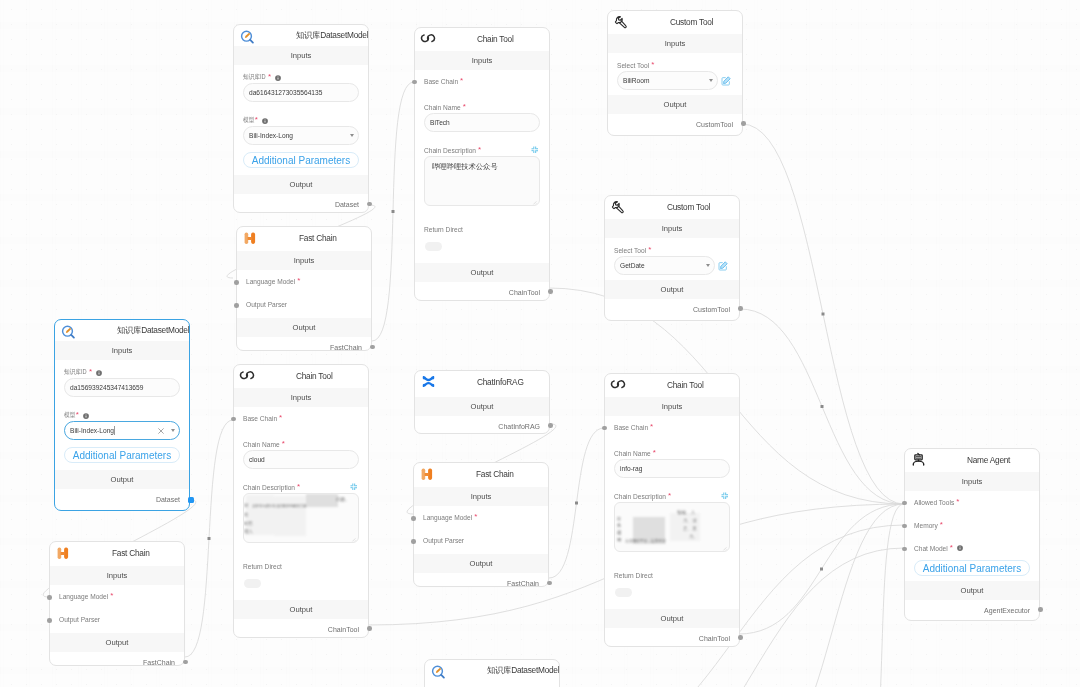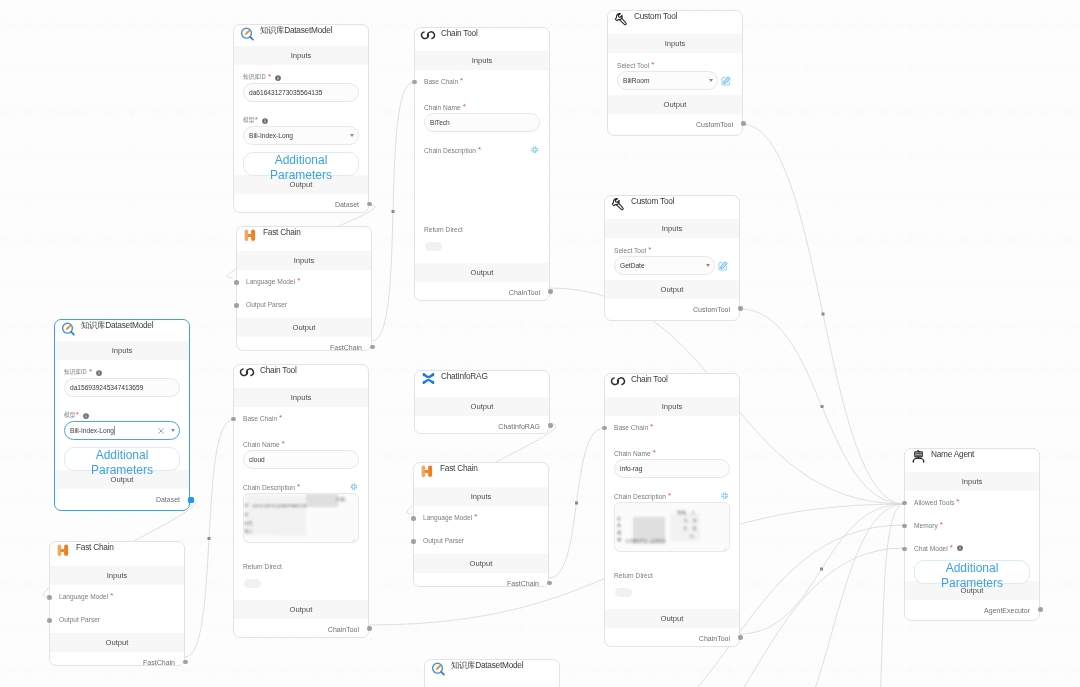--- a/index.html
+++ b/index.html
@@ -13,42 +13,42 @@
   #dots{position:absolute;inset:0;
      background-image:radial-gradient(circle, #e9e9e9 0.55px, transparent 0.6px);
      background-size:15px 15px;background-position:4px 2px;opacity:.5;}
   svg.edges{position:absolute;left:0;top:0;width:1080px;height:687px;overflow:visible;}
 
   .node{position:absolute;background:#ffffff;border:1px solid #e3e3e3;border-radius:7px;
         box-sizing:border-box;}
   .clip{position:absolute;left:-1px;top:-1px;right:-1px;bottom:-1px;border-radius:0;overflow:hidden;}
   .node.sel{border:1px solid #3ba3e3;}
 
-  .nhead{display:flex;padding-left:6px;}
+  .nhead{display:flex;align-items:center;padding-left:6px;gap:36px;}
   .nicon{width:15px;height:15px;flex:none;display:flex;align-items:center;justify-content:center;}
   .ntitle{font-size:8.3px;color:#3b3b3b;margin-left:5px;white-space:nowrap;letter-spacing:-0.25px;}
 
   .band{background:#f7f7f7;text-align:center;font-size:7.6px;color:#4d4d4d;
         line-height:19px;height:19px;}
   .fl{font-size:6.6px;color:#7c7c7c;white-space:nowrap;}
   .fl.cjk{font-size:6.6px;display:inline-block;transform:scaleX(0.86);transform-origin:left center;margin-right:-3.4px;}
   .req{color:#e8486a;font-size:8px;position:relative;top:-0.5px;margin-left:2px;line-height:1;}
 
   .txtbox{border:1px solid #e8e8e8;border-radius:10px;background:#fcfcfc;
           font-size:6.6px;color:#3a3a3a;padding:0 5px;box-sizing:border-box;
           display:flex;align-items:center;height:19px;}
   .selbox{border:1px solid #e8e8e8;border-radius:10px;background:#fcfcfc;
           font-size:6.6px;color:#3a3a3a;padding:0 6px 0 5px;box-sizing:border-box;
           display:flex;align-items:center;justify-content:space-between;height:19px;}
   .selbox.active{border:1px solid #4aa8e0;background:#fff;}
   .area{border:1px solid #e8e8e8;border-radius:6px;background:#fbfbfb;
         font-size:7.3px;color:#3a3a3a;padding:5px 7px;box-sizing:border-box;
         overflow:hidden;position:relative;}
   .addparams{border:1px solid #d9ecf9;border-radius:10px;background:#fff;color:#3aa2e9;
-             font-size:12px;text-align:center;line-height:15px;height:24px;box-sizing:border-box;}
+             font-size:10px;text-align:center;line-height:15px;height:16px;box-sizing:border-box;}
 
   .portlbl{position:absolute;font-size:7px;color:#6f6f6f;white-space:nowrap;}
   .port{position:absolute;width:4.5px;height:4.5px;border-radius:50%;background:#a0a0a0;}
   .port.blue{background:#2196f3;border-radius:1.5px;width:6px;height:6px;}
   .blurwrap{position:absolute;inset:0;filter:blur(1.05px);opacity:.82;}
   .btxt{position:absolute;font-size:4.6px;color:#4a4a4a;white-space:nowrap;line-height:1;}
   .bgblock{position:absolute;background:#d8d8d8;}
   .bgblock2{position:absolute;background:#f0f0f0;}
   .caret{width:0;height:0;border-left:2.6px solid transparent;border-right:2.6px solid transparent;
          border-top:3.0px solid #8e8e8e;margin-right:-2px;}
@@ -321,20 +321,27 @@
      <path d="M16.5 7.5 H22.5 V10.5 H16.5 Z"></path>
                 <path d="M13.5 1.5 H16.5 V10.5 H13.5 Z"></path>
      <path d="M1.5 13.5 H7.5 V16.5 H1.5 Z"></path>
                 <path d="M7.5 13.5 H10.5 V22.5 H7.5 Z"></path>
      <path d="M16.5 13.5 H22.5 V16.5 H16.5 Z"></path>
                 <path d="M13.5 13.5 H16.5 V22.5 H13.5 Z"></path>
    </g>
             </svg>
           </span>
         </div>
+        <div class="area" style="position: absolute; left: 9px; right: 9px; top: 127.5px; height: 50px;">
+          <div>哔哩哔哩技术公众号</div>
+          <span style="position: absolute; right: 2px; bottom: 1px; width: 6px; height: 6px;"><svg viewBox="0 0 10 10" width="6" height="6" stroke="#c9c9c9" stroke-width="0.9">
+              <path d="M9 4 L4 9"></path>
+              <path d="M9 7.5 L7.5 9"></path>
+            </svg></span>
+        </div>
         <div class="fl" style="position: absolute; left: 9px; top: 197.5px;">Return Direct</div>
         <div style="position: absolute; left: 10px; top: 213.5px; width: 17px; height: 9px; border-radius: 5px; background: rgb(241, 241, 241);"></div>
         <span class="portlbl" style="right: 9px; top: 260.5px;">ChainTool</span>
         <div class="port" style="left: 133.2px; top: 261.3px;"></div>
       </div>
       <div class="node" style="left: 233px; top: 364px; width: 136px; height: 274px; overflow: visible;">
         <div class="clip">
           <div class="band" style="position: absolute; left: 1px; top: 23.5px; width: auto; right: 1px;">Inputs</div>
           <div class="band" style="position: absolute; left: 1px; top: 235.5px; width: auto; right: 1px;">Output</div>
         </div>

